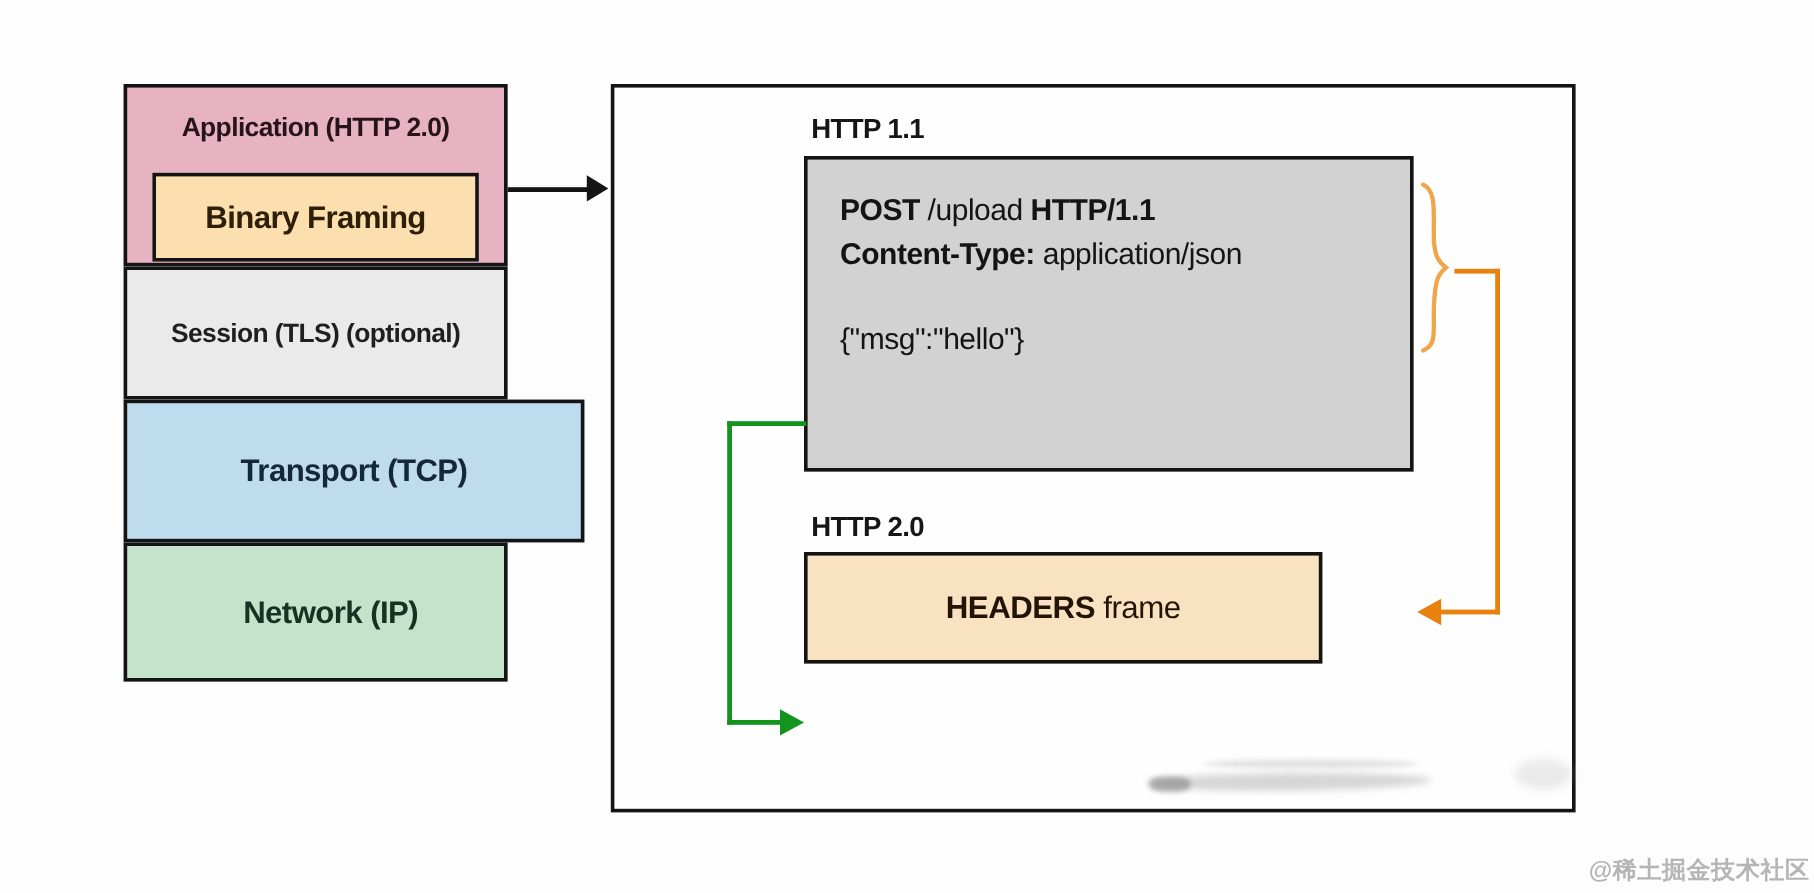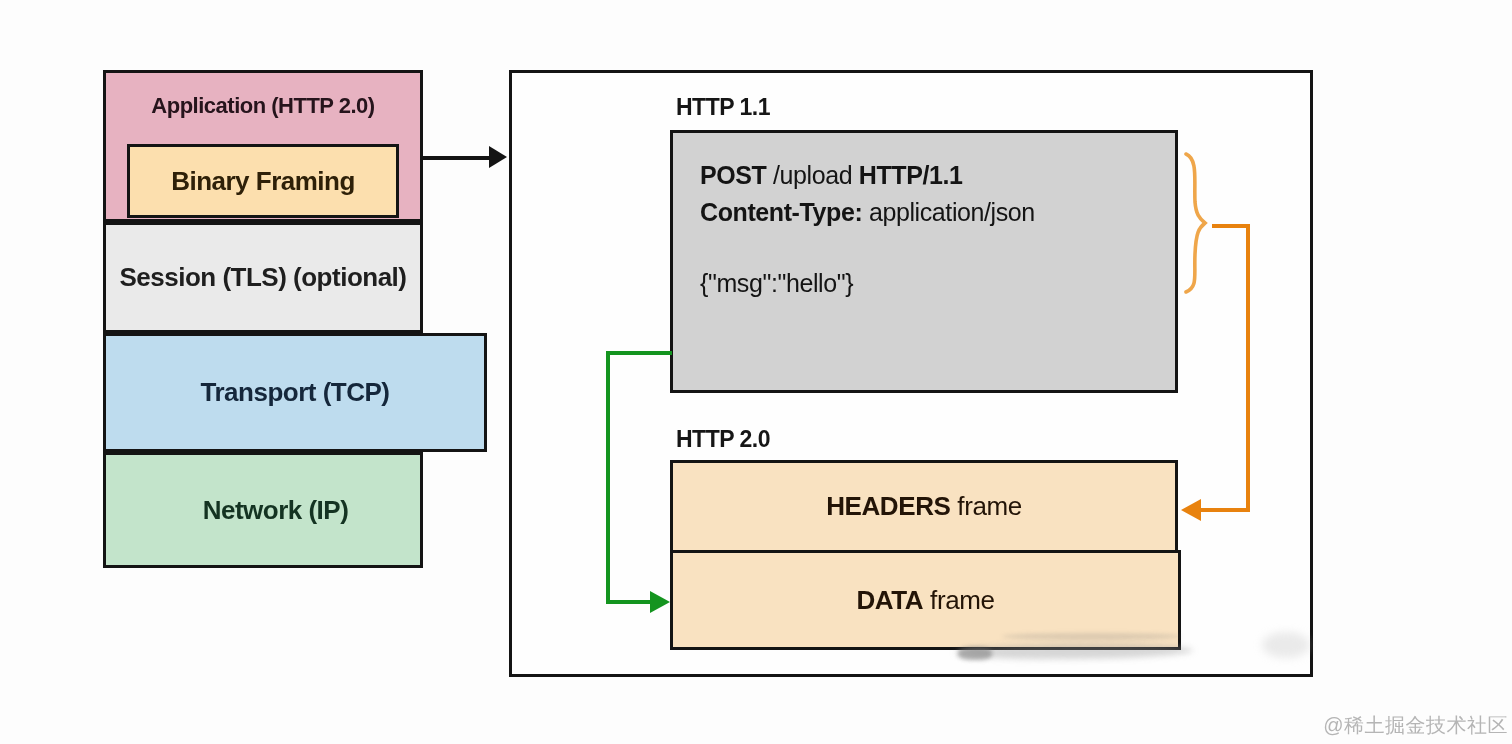--- a/index.html
+++ b/index.html
@@ -20,21 +20,21 @@
     letter-spacing: -0.5px;
     text-align: center;
   }
 
   
   .layer-app      { left:103px; top:70px;  width:320px; height:152px; background:#e7b2c1; }
   .layer-app .lbl { margin-top:20px; font-size:22px; color:#26141c; }
   .layer-binary   { left:127px; top:144px; width:272px; height:74px;  background:#fcdfae; }
   .layer-binary .lbl { line-height:68px; font-size:26px; color:#2e2008; }
   .layer-session  { left:103px; top:222px; width:320px; height:111px; background:#eaeaea; }
-  .layer-session .lbl { line-height:105px; font-size:26px; color:#1f1f1f; font-weight:600; }
+  .layer-session .lbl { line-height:105px; font-size:22px; color:#1f1f1f; font-weight:600; }
   .layer-transport{ left:103px; top:333px; width:384px; height:119px; background:#bedcee; }
   .layer-transport .lbl { line-height:113px; font-size:26px; color:#15273b; }
   .layer-network  { left:103px; top:452px; width:320px; height:116px; background:#c3e4cb;padding-left:25px; }
   .layer-network .lbl { line-height:110px; font-size:26px; color:#143322; }
 
   
   .black-line { left:423px; top:156px; width:70px; height:4px; background:#141414; }
   .black-head { left:489px; top:146px; width:0; height:0;
                 border-top:11px solid transparent; border-bottom:11px solid transparent;
                 border-left:18px solid #141414; }
@@ -44,21 +44,21 @@
   .proto-label { font-weight:bold; letter-spacing:-0.5px; font-size:23px; color:#161616; }
   .lbl-http11 { left:676px; top:94px; }
   .lbl-http20 { left:676px; top:426px; }
 
   .request-box { left:670px; top:130px; width:508px; height:263px; background:#d2d2d2;
                  padding:24px 0 0 27px; font-size:25px; letter-spacing:-0.4px; color:#141414; }
   .req-line { line-height:37px; white-space:nowrap; }
   .req-body { margin-top:34px; }
   .b { font-weight:bold; }
 
-  .frame-box { width:508px; background:#f9e2c1; text-align:center; }
+  .frame-box { width:432px; background:#f9e2c1; text-align:center; }
   .frame-headers { left:670px; top:460px; height:93px; }
   .frame-headers .frame-lbl { line-height:87px; }
   .frame-data { left:670px; top:550px; width:511px; height:100px; }
   .frame-data .frame-lbl { line-height:94px; }
   .frame-lbl { font-size:26px; letter-spacing:-0.4px; color:#231407; }
 
   
   .orange-h1 { left:1212px; top:224px; width:38px; height:4px; background:#e8820e; }
   .orange-v  { left:1246px; top:224px; width:4px;  height:288px; background:#e8820e; }
   .orange-h2 { left:1200px; top:508px; width:50px; height:4px; background:#e8820e; }
@@ -80,21 +80,21 @@
              filter:blur(3px); border-radius:50%; transform:rotate(-0.6deg); }
   .smudge2 { left:958px;  top:647px; width:34px;  height:13px; background:rgba(110,110,110,0.5);
              filter:blur(2px); border-radius:40%; }
   .smudge3 { left:1002px; top:633px; width:180px; height:7px;  background:rgba(120,120,120,0.22);
              filter:blur(2px); border-radius:50%; }
   .smudge4 { left:1262px; top:632px; width:48px;  height:26px; background:rgba(190,190,190,0.3);
              filter:blur(4px); border-radius:50%; }
 
   
   .watermark { right:4px; top:712px; font-size:20px; color:#b5b5b5;
-               font-family:"Liberation Sans", sans-serif; letter-spacing:0.5px; }
+               font-family:"Liberation Sans", sans-serif; letter-spacing:0.5px;font-weight:bold; }
 </style>
 </head>
 <body>
 
 <div class="canvas">
 
   <div class="abs box layer-app">
     <div class="lbl">Application (HTTP 2.0)</div>
   </div>
   <div class="abs box layer-binary">
@@ -135,23 +135,20 @@
   <div class="abs green-h1"></div>
   <div class="abs green-v"></div>
   <div class="abs green-h2"></div>
   <div class="abs green-head"></div>
 
   <div class="abs proto-label lbl-http20">HTTP 2.0</div>
 
   <div class="abs box frame-box frame-headers">
     <div class="frame-lbl"><span class="b">HEADERS</span>&nbsp;<span>frame</span></div>
   </div>
-  <div class="abs box frame-box frame-data">
-    <div class="frame-lbl"><span class="b">DATA</span>&nbsp;<span>frame</span></div>
-  </div>
 
   <div class="abs smudge3"></div>
   <div class="abs smudge1"></div>
   <div class="abs smudge2"></div>
   <div class="abs smudge4"></div>
 
   <div class="abs watermark">@稀土掘金技术社区</div>
 
 </div>
 

